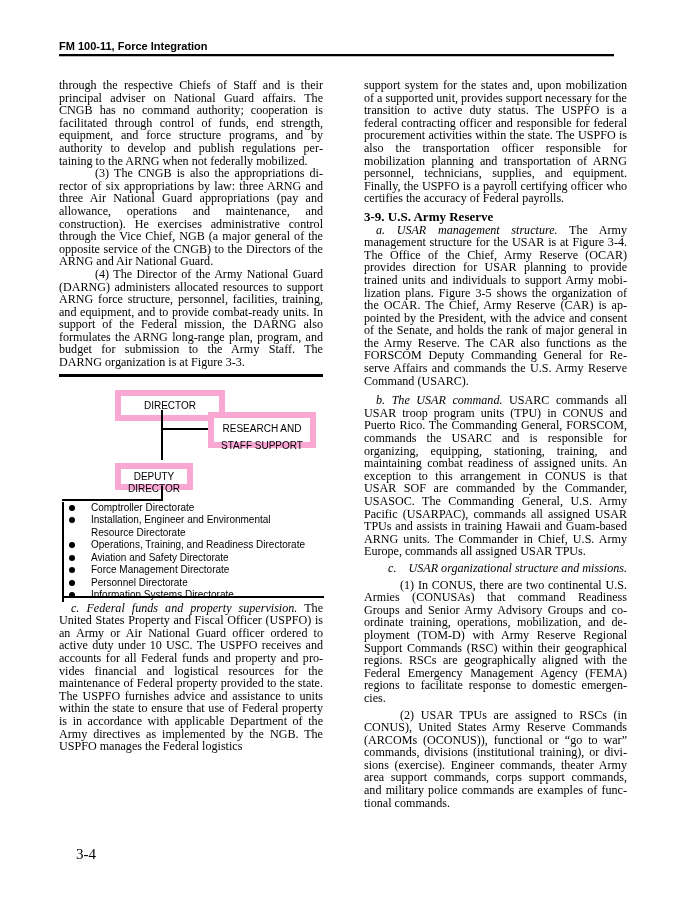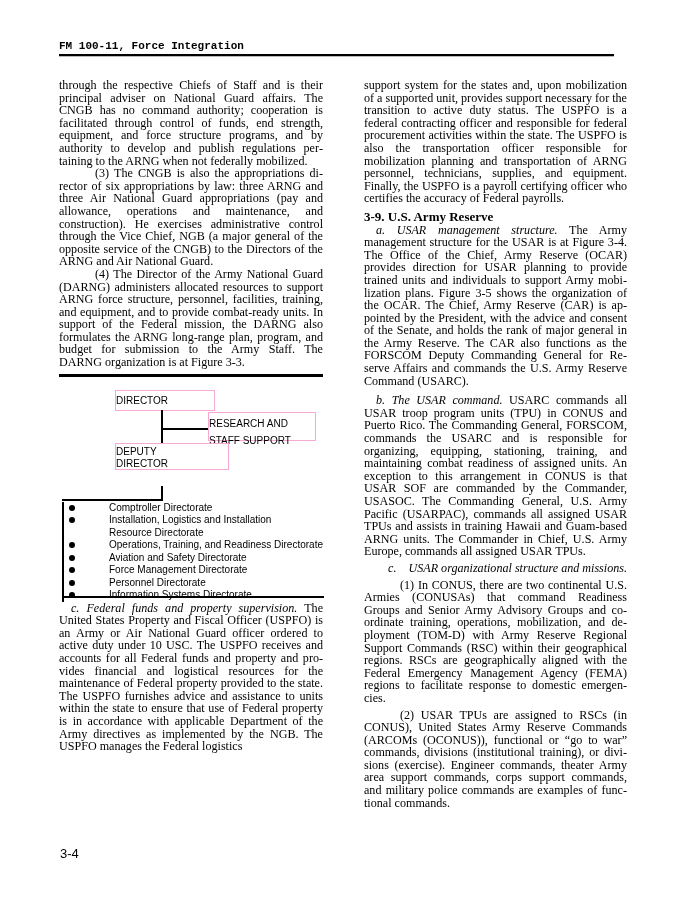--- a/index.html
+++ b/index.html
@@ -1,43 +1,43 @@
 <!DOCTYPE html>
 <html><head>
 <meta charset="utf-8">
 <style>
   html, body { margin: 0; padding: 0; background: #ffffff; }
   body { width: 695px; height: 899px; position: relative; overflow: hidden; color: #000; }
   .page { position: absolute; left: 0; top: 0; width: 695px; height: 899px; }
-  .header { position: absolute; left: 59px; top: 40px; width: 256px; font-family: Liberation Mono, monospace; font-weight: bold; font-size: 11px; letter-spacing: 0px; }
+  .header { position: absolute; left: 59px; top: 40px; width: 256px; font-family: Liberation Sans, sans-serif; font-weight: bold; font-size: 11px; letter-spacing: 0px; }
   .header-rule { position: absolute; left: 59px; top: 54px; width: 555px; height: 2px; background: #000; border-bottom: 1px solid #bbb; }
   .col { position: absolute; font-family: "Liberation Serif", serif; font-size: 12.1px; line-height: 12.6px; text-align: justify; }
   .col-left { left: 59px; top: 79px; width: 264px; }
   .col-right { left: 364px; top: 79px; width: 263px; }
   .col p { margin: 0; hyphens: manual; }
   .indent1 { text-indent: 12px; }
   .indent2 { text-indent: 36px; }
   .gap { margin-top: 7px !important; }
   .gap-sm { margin-top: 4px !important; }
   .section-heading { font-weight: bold; font-size: 13px; margin-top: 6px !important; }
   .ital { font-style: italic; }
   .fig-rule-top { height: 3px; background: #000; margin: 5px 0 0 0; }
   .figure { position: relative; height: 225px; font-family: "Liberation Sans", sans-serif; font-size: 10px; }
-  .box { position: absolute; border: 1px solid #f9a8d4; background: #fff; text-align: left; line-height: 12px; }
+  .box { position: absolute; border: 6px solid #f9a8d4; background: #fff; text-align: center; line-height: 12px; }
   .box-director { left: 56px; top: 13px; width: 98px; height: 19px; line-height: 19px; }
-  .box-research { left: 149px; top: 35px; width: 108px; height: 29px; padding-top: 4px; box-sizing: border-box; line-height: 13px; }
-  .box-deputy { left: 56px; top: 66px; width: 114px; height: 27px; padding-top: 2px; box-sizing: border-box; line-height: 12px; }
+  .box-research { left: 149px; top: 35px; width: 108px; height: 36px; padding-top: 4px; box-sizing: border-box; line-height: 13px; }
+  .box-deputy { left: 56px; top: 86px; width: 78px; height: 27px; padding-top: 2px; box-sizing: border-box; line-height: 12px; }
   .vline { position: absolute; background: #000; width: 2px; }
   .hline { position: absolute; background: #000; height: 2px; }
   .directorates { position: absolute; left: 3px; top: 125px; width: 259px; border-left: 2px solid #000; padding-left: 0; }
-  .dir-item { position: relative; padding-left: 45px; font-size: 10px; line-height: 12.5px; text-align: left; }
+  .dir-item { position: relative; padding-left: 27px; font-size: 10px; line-height: 12.5px; text-align: left; }
   .dir-bullet { position: absolute; left: 5px; top: 3px; width: 6px; height: 6px; border-radius: 50%; background: #000; }
   .fig-rule-bottom { position: absolute; left: 3px; top: 219px; width: 262px; height: 2px; background: #000; }
   .caption { font-weight: bold; text-align: center; font-size: 12.1px; line-height: 12.6px; margin-top: 3px !important; }
-  .folio { position: absolute; left: 60px; top: 846px; font-family: Liberation Sans, sans-serif; font-size: 13px; }
+  .folio { position: absolute; left: 76px; top: 846px; font-family: Liberation Serif, serif; font-size: 15px; }
 </style>
 </head>
 <body>
 
 <div class="page">
 
   <div class="header">FM 100-11, Force Integration</div>
   <div class="header-rule"></div>
 
   <div class="col col-left">
@@ -64,21 +64,21 @@
       <div class="vline" style="left:102px; top:109px; height:14px;"></div>
       <div class="hline" style="left:3px; top:122px; width:101px;"></div>
 
       <div class="directorates">
         <div class="dir-item">
           <span class="dir-bullet"></span>
           <span>Comptroller Directorate</span>
         </div>
         <div class="dir-item" style="padding-right:50px;">
           <span class="dir-bullet"></span>
-          <span>Installation, Logistics and Installation Resource Directorate</span>
+          <span>Installation, Engineer and Environmental Resource Directorate</span>
         </div>
         <div class="dir-item">
           <span class="dir-bullet"></span>
           <span>Operations, Training, and Readiness Directorate</span>
         </div>
         <div class="dir-item">
           <span class="dir-bullet"></span>
           <span>Aviation and Safety Directorate</span>
         </div>
         <div class="dir-item">

